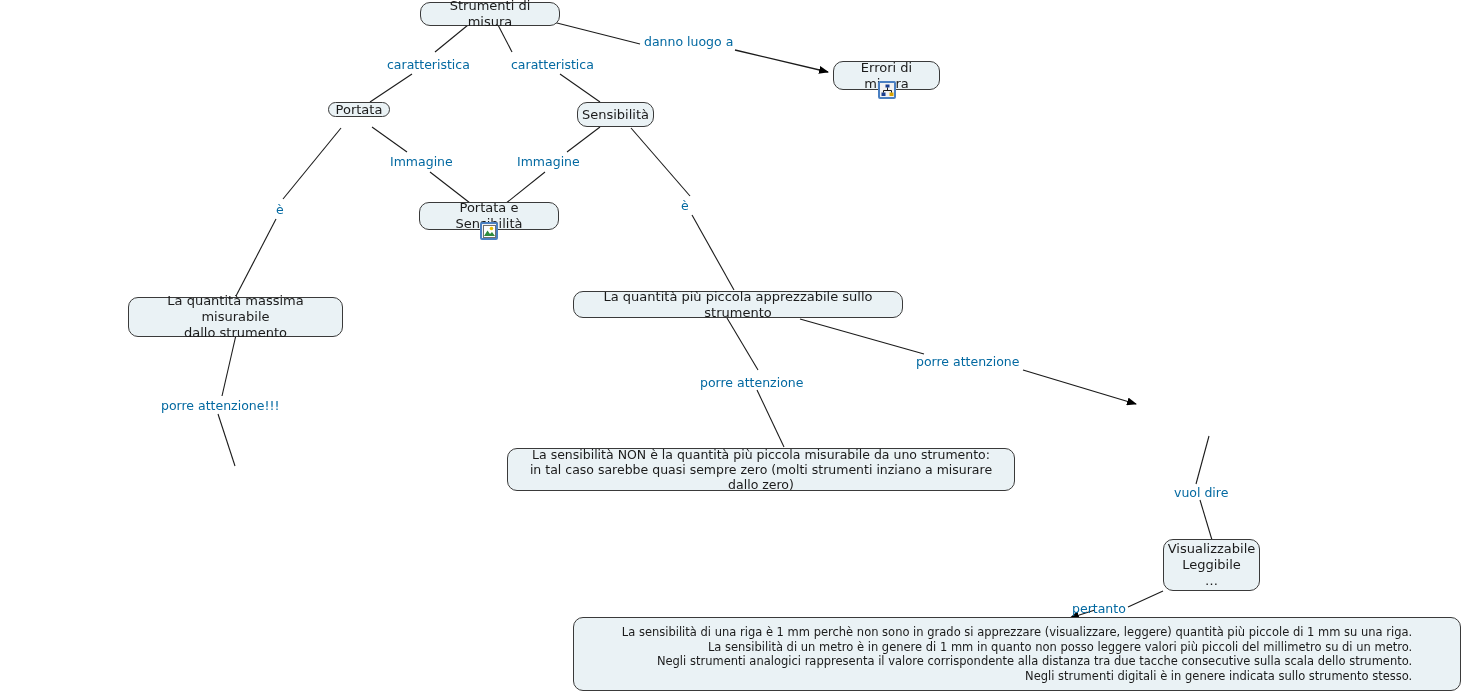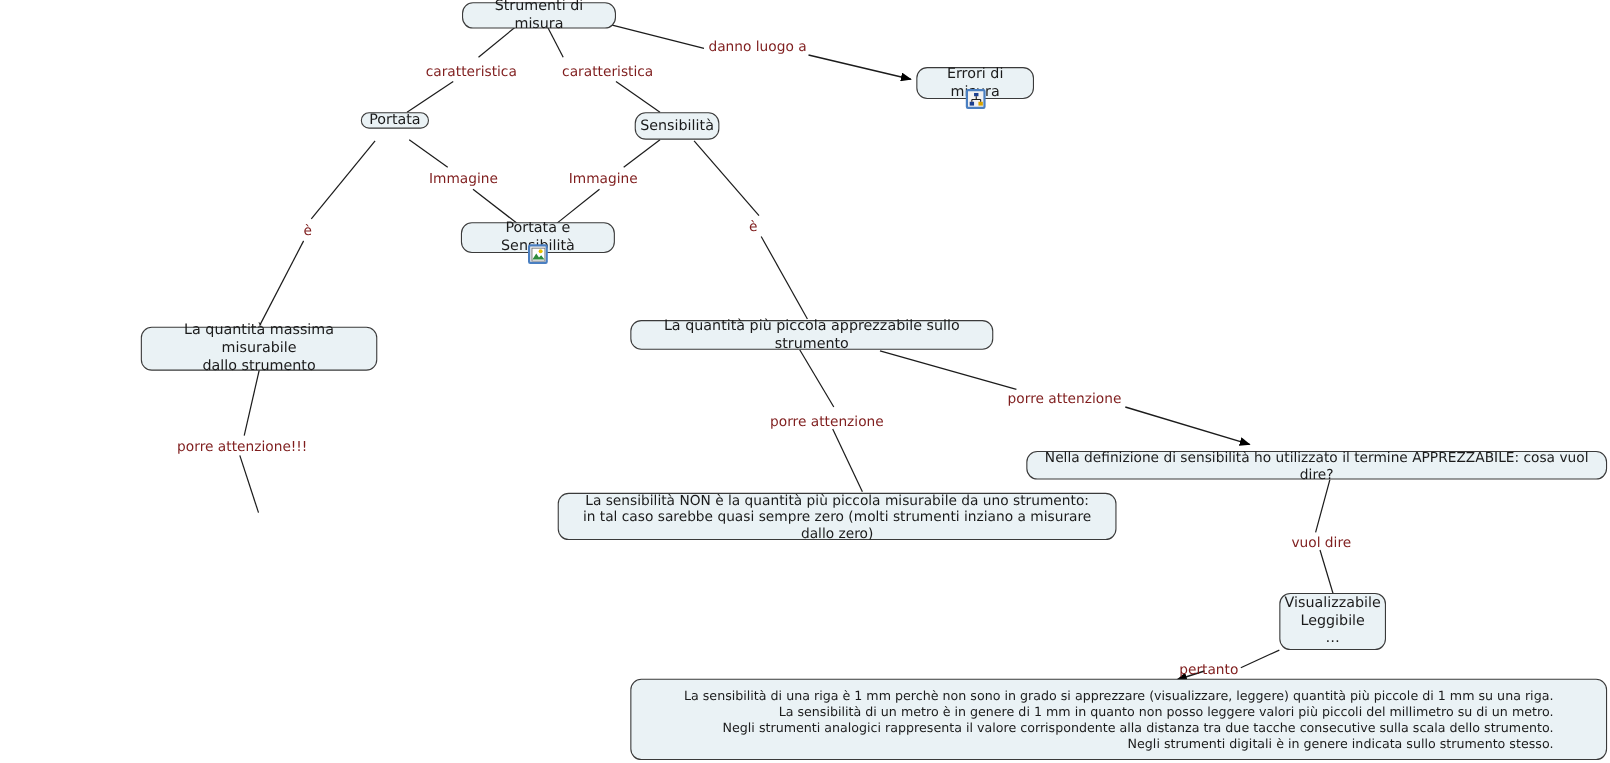--- a/index.html
+++ b/index.html
@@ -47,21 +47,21 @@
     line-height: 15px;
   }
   .node.tiny-text {
     font-size: 11.5px;
     line-height: 14.5px;
     text-align: right;
   }
   .edge-label {
     position: absolute;
     font-size: 12.5px;
-    color: #7f1d1d;
+    color: #0369a1;
     white-space: nowrap;
     background: transparent;
     line-height: 14px;
   }
   .node-icon {
     position: absolute;
     width: 18px;
     height: 18px;
     box-sizing: border-box;
     border: 2px solid #4a7fc1;
@@ -166,23 +166,20 @@
   <div class="node" style="left:573px; top:291px; width:330px; height:27px;">
     <span>La quantità più piccola apprezzabile sullo strumento</span>
   </div>
 
 
   <div class="node small-text" style="left:507px; top:448px; width:508px; height:43px;">
     <span>La sensibilità NON è la quantità più piccola misurabile da uno strumento:
 in tal caso sarebbe quasi sempre zero (molti strumenti inziano a misurare dallo zero)</span>
   </div>
 
-  <div class="node small-text" style="left:933px; top:410px; width:528px; height:26px;">
-    <span>Nella definizione di sensibilità ho utilizzato il termine APPREZZABILE: cosa vuol dire?</span>
-  </div>
 
   <div class="node" style="left:1163px; top:539px; width:97px; height:52px;">
     <span>Visualizzabile
 Leggibile
 …</span>
   </div>
 
   <div class="node tiny-text" style="left:573px; top:617px; width:888px; height:74px;">
     <span>La sensibilità di una riga è 1 mm perchè non sono in grado si apprezzare (visualizzare, leggere) quantità più piccole di 1 mm su una riga.
 La sensibilità di un metro è in genere di 1 mm in quanto non posso leggere valori più piccoli del millimetro su di un metro.

